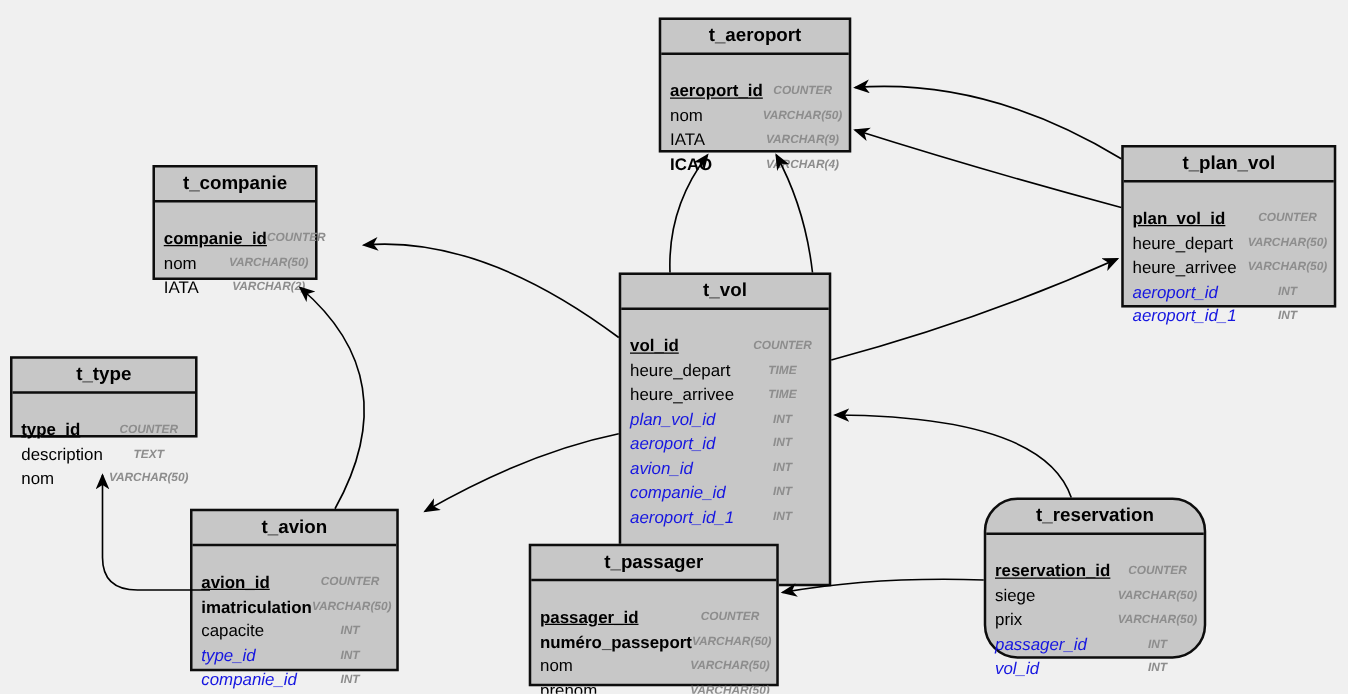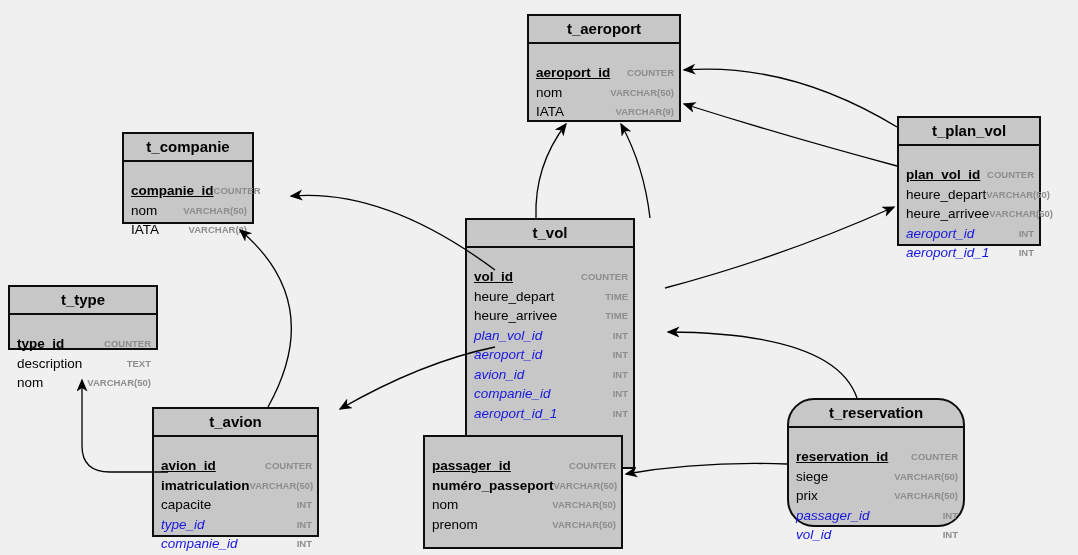--- a/index.html
+++ b/index.html
@@ -55,24 +55,25 @@
   .field-name {
     flex: 1;
     font-size: 13.5px;
     color: #000;
     white-space: nowrap;
     overflow: visible;
   }
   .field-type {
     width: 64px;
     font-size: 9.5px;
+    font-style: italic;
     font-weight: bold;
     color: var(--type-color, #8d8d8d);
     white-space: nowrap;
-    text-align: right;
+    text-align: center;
   }
   .field-row.pk .field-name { font-weight: bold; text-decoration: underline; }
   .field-row.bold .field-name { font-weight: bold; }
   .field-row.fk .field-name { color: var(--fk-color, #1616e0); font-style: italic; }
 </style>
 </head>
 <body>
 
 <div id="canvas" style="width: 1078px; height: 555px;">
   <svg id="wires" xmlns="http://www.w3.org/2000/svg" viewBox="0 0 1078 555">
@@ -101,23 +102,27 @@
           <span class="field-type">COUNTER</span>
         </div>
         <div class="field-row normal">
           <span class="field-name">nom</span>
           <span class="field-type">VARCHAR(50)</span>
         </div>
         <div class="field-row normal">
           <span class="field-name">IATA</span>
           <span class="field-type">VARCHAR(9)</span>
         </div>
-      </div>
-    </div>
-    <div class="table-box" style="left: 897px; top: 116px; width: 144px; height: 130px;">
+        <div class="field-row bold">
+          <span class="field-name">ICAO</span>
+          <span class="field-type">VARCHAR(4)</span>
+        </div>
+      </div>
+    </div>
+    <div class="table-box" style="left: 897px; top: 116px; width: 172px; height: 130px;">
       <div class="table-title">t_plan_vol</div>
       <div class="fields">
         <div class="field-row pk">
           <span class="field-name">plan_vol_id</span>
           <span class="field-type">COUNTER</span>
         </div>
         <div class="field-row normal">
           <span class="field-name">heure_depart</span>
           <span class="field-type">VARCHAR(50)</span>
         </div>
@@ -162,21 +167,21 @@
         <div class="field-row normal">
           <span class="field-name">description</span>
           <span class="field-type">TEXT</span>
         </div>
         <div class="field-row normal">
           <span class="field-name">nom</span>
           <span class="field-type">VARCHAR(50)</span>
         </div>
       </div>
     </div>
-    <div class="table-box" style="left: 465px; top: 218px; width: 170px; height: 251px;">
+    <div class="table-box" style="left: 495px; top: 218px; width: 170px; height: 251px;">
       <div class="table-title">t_vol</div>
       <div class="fields">
         <div class="field-row pk">
           <span class="field-name">vol_id</span>
           <span class="field-type">COUNTER</span>
         </div>
         <div class="field-row normal">
           <span class="field-name">heure_depart</span>
           <span class="field-type">TIME</span>
         </div>
@@ -225,20 +230,21 @@
           <span class="field-name">type_id</span>
           <span class="field-type">INT</span>
         </div>
         <div class="field-row fk">
           <span class="field-name">companie_id</span>
           <span class="field-type">INT</span>
         </div>
       </div>
     </div>
     <div class="table-box" style="left: 423px; top: 435px; width: 200px; height: 114px;">
+      <div class="table-title">t_passager</div>
       <div class="fields">
         <div class="field-row pk">
           <span class="field-name">passager_id</span>
           <span class="field-type">COUNTER</span>
         </div>
         <div class="field-row bold">
           <span class="field-name">numéro_passeport</span>
           <span class="field-type">VARCHAR(50)</span>
         </div>
         <div class="field-row normal">

